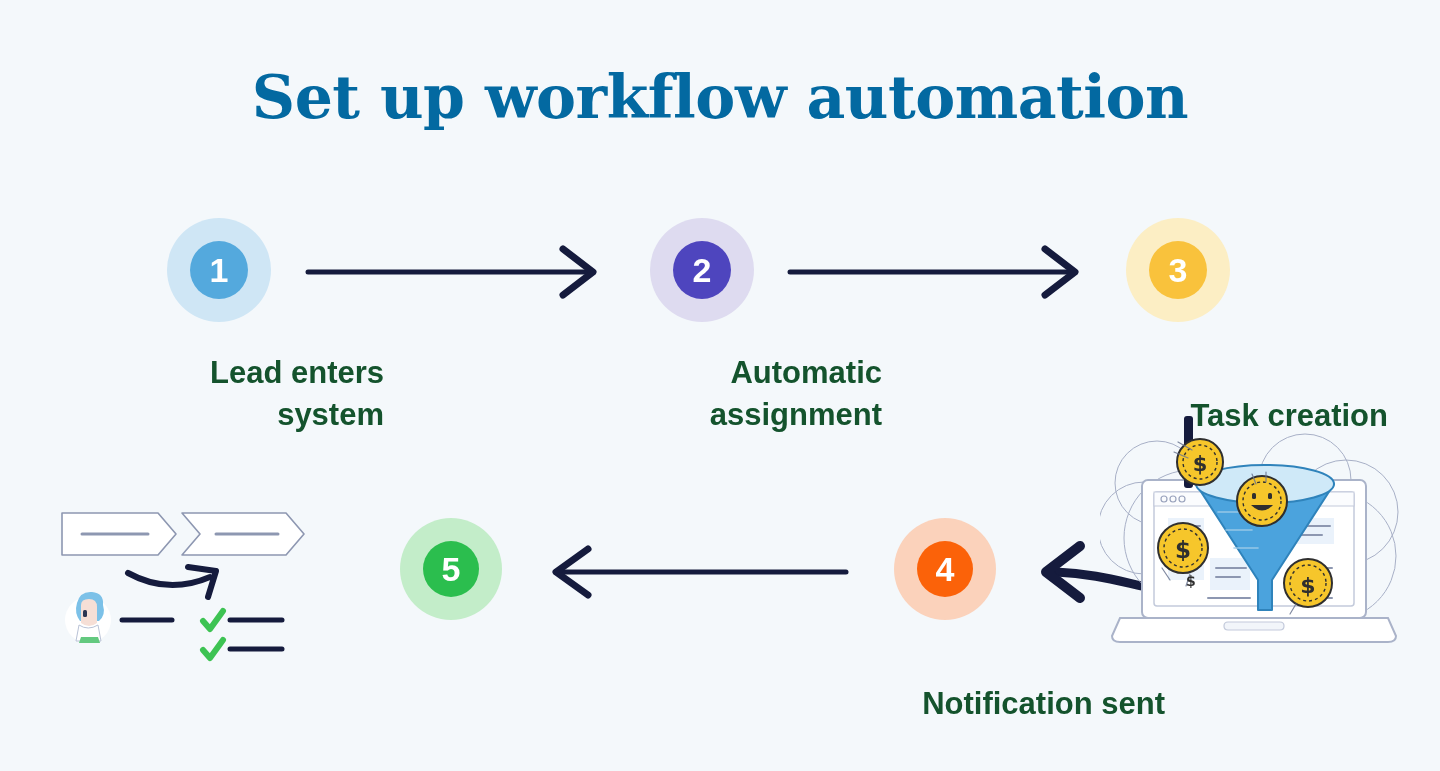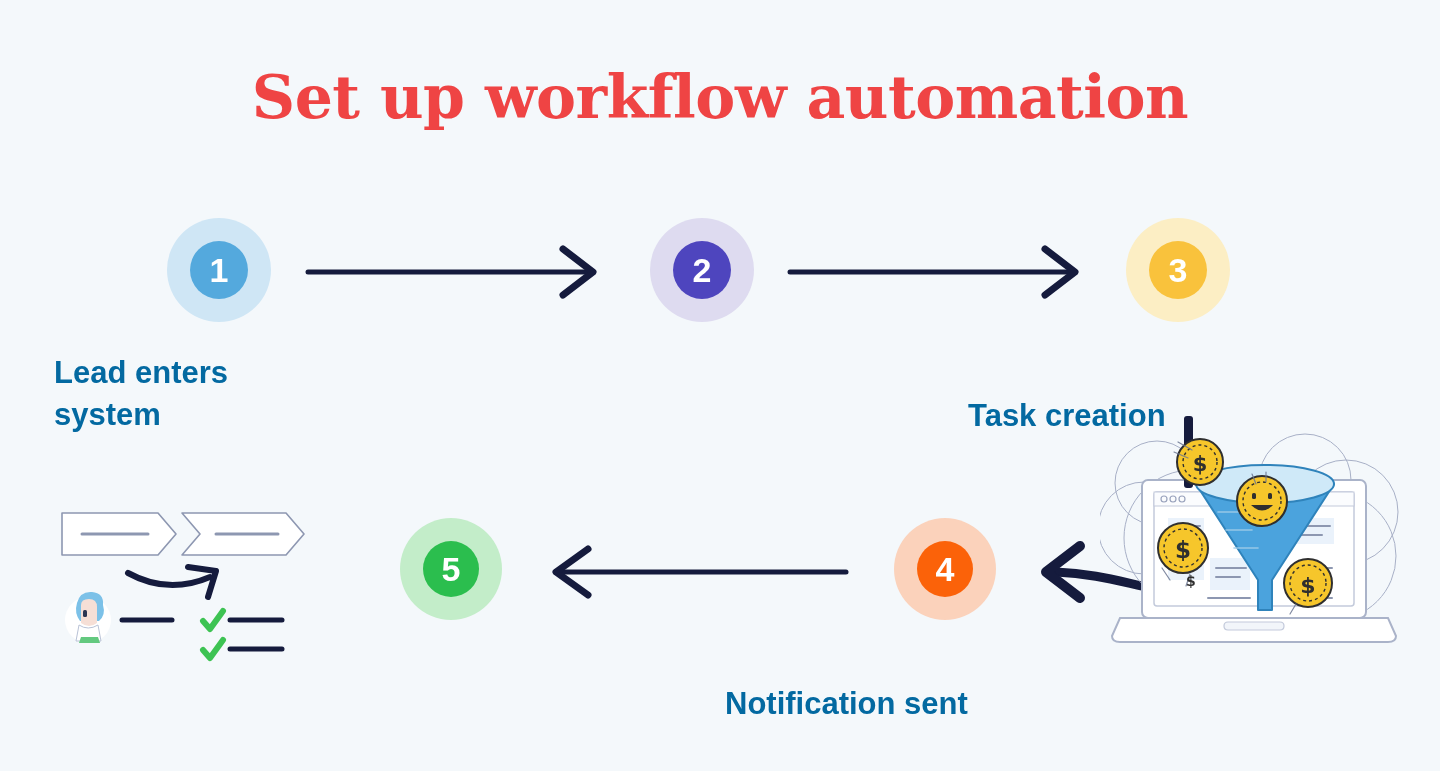--- a/index.html
+++ b/index.html
@@ -22,21 +22,21 @@
   .page-title {
     position: absolute;
     left: 0;
     top: 62px;
     width: 1440px;
     text-align: center;
     font-family: "DejaVu Serif", "Liberation Serif", serif;
     font-weight: bold;
     font-size: 60px;
     letter-spacing: -0.5px;
-    color: #ef4444;
+    color: #0369a1;
     white-space: nowrap;
   }
   .node {
     position: absolute;
     width: 0;
     height: 0;
   }
   .node-halo {
     position: absolute;
     border-radius: 50%;
@@ -55,25 +55,25 @@
     justify-content: center;
     color: #ffffff;
     font-weight: bold;
     font-size: 34px;
     line-height: 1;
   }
   .node-label {
     position: absolute;
     transform: translateX(-50%);
     left: 0;
-    text-align: left;
+    text-align: right;
     font-weight: bold;
     font-size: 31px;
     line-height: 1.35;
-    color: #0369a1;
+    color: #14532d;
     white-space: pre-line;
   }
   .arrow-svg {
     position: absolute;
     overflow: visible;
   }
   .illus {
     position: absolute;
   }
 </style>
@@ -108,20 +108,22 @@
     <div class="node-halo" style="width:104px;height:104px;background:#cfe6f5;"></div>
     <div class="node-core" style="width:58px;height:58px;background:#54a9dd;">1</div>
   </div>
   <div class="node-label" style="left:219px; top:352px; width:330px;">Lead enters
 system</div>
 
   <div class="node" style="left:702px; top:270px;">
     <div class="node-halo" style="width:104px;height:104px;background:#dedbf0;"></div>
     <div class="node-core" style="width:58px;height:58px;background:#4e45be;">2</div>
   </div>
+  <div class="node-label" style="left:702px; top:352px; width:360px;">Automatic
+assignment</div>
 
   <div class="node" style="left:1178px; top:270px;">
     <div class="node-halo" style="width:104px;height:104px;background:#fceec4;"></div>
     <div class="node-core" style="width:58px;height:58px;background:#f9c23c;">3</div>
   </div>
   <div class="node-label" style="left:1178px; top:364px; width:420px;margin-top:31px;">Task creation</div>
 
   <div class="node" style="left:945px; top:569px;">
     <div class="node-halo" style="width:102px;height:102px;background:#fbd2bb;"></div>
     <div class="node-core" style="width:56px;height:56px;background:#fb6209;">4</div>

